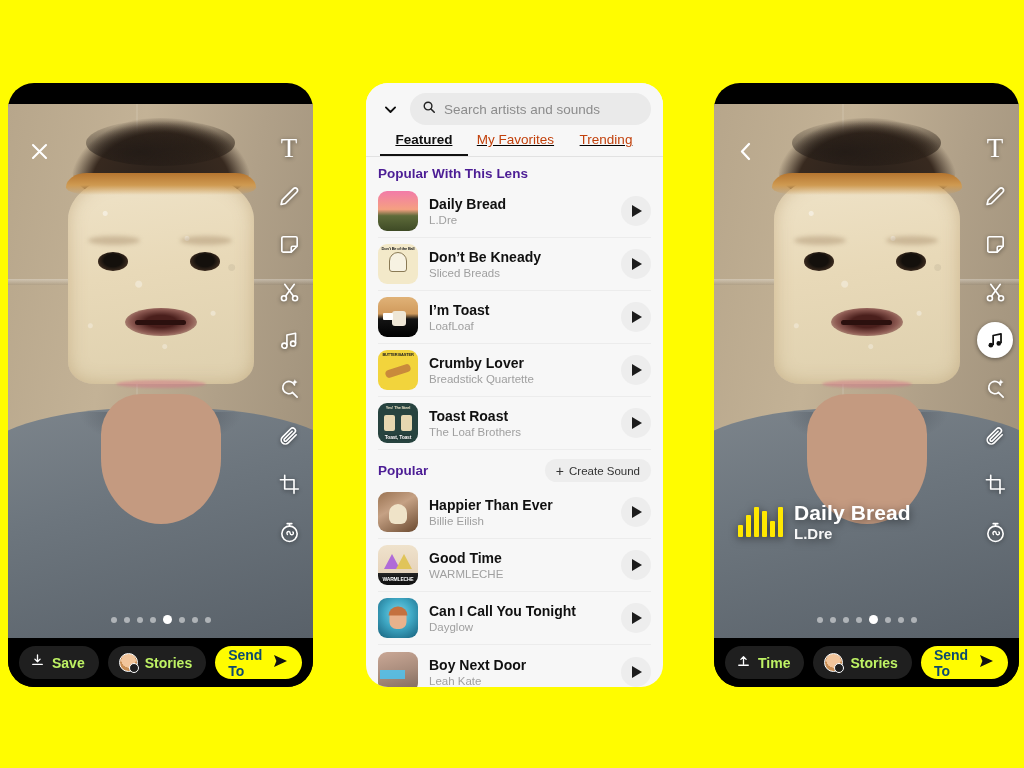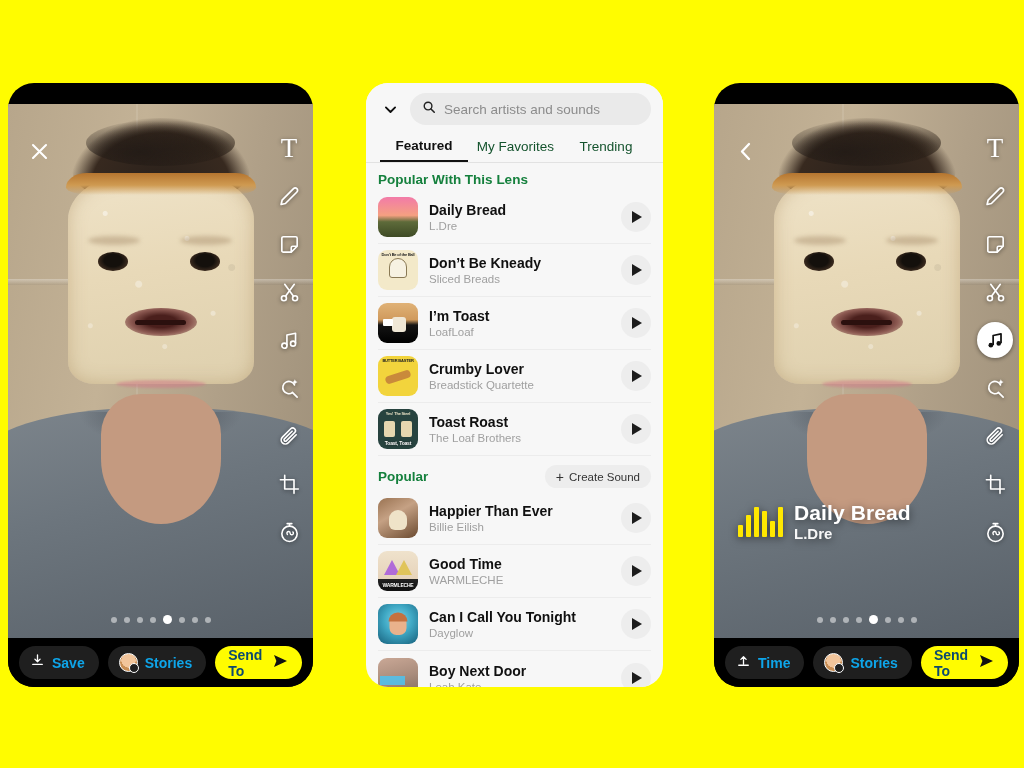--- a/index.html
+++ b/index.html
@@ -167,21 +167,21 @@
   
   .actionbar {
     position: absolute; left: 0; right: 0; bottom: 0; height: 49px;
     background: #000; display: flex; align-items: center; padding: 0 11px; gap: 9px;
   }
   .pill {
     display: flex; align-items: center; gap: 7px;
     height: 33px; padding: 0 14px 0 11px;
     background: #1f1f1f; border-radius: 18px; cursor: pointer;
   }
-  .pill-label { color: #0ea5e9; font-size: 14px; font-weight: 700; }
+  .pill-label { color: #bef264; font-size: 14px; font-weight: 700; }
   .send-to {
     margin-left: auto; display: flex; align-items: center; gap: 7px;
     height: 33px; padding: 0 13px; background: #FFFC00;
     border-radius: 18px; cursor: pointer;
   }
   .send-to .pill-label { color: #0c4a6e; }
   .bitmoji {
     width: 19px; height: 19px; border-radius: 50%;
     background: radial-gradient(circle at 50% 38%, #f2c59b 0 52%, #c98e54 53% 100%);
     border: 1.6px solid #fff; position: relative;
@@ -202,38 +202,38 @@
   }
   .panel-head { padding: 10px 12px 0 12px; background: #F7F7F7; }
   .search-row { display: flex; align-items: center; gap: 8px; }
   .chev-btn { width: 24px; height: 28px; display:flex; align-items:center; justify-content:center; cursor:pointer; }
   .search-box {
     flex: 1; height: 32px; background: #EAEAEA; border-radius: 16px;
     display: flex; align-items: center; gap: 8px; padding: 0 12px; cursor: text;
   }
   .search-ph { color: #8C8C8C; font-size: 13.5px; }
 
-  .tabs { display: flex; align-items: center; margin-top: 13px; padding: 0 2px; }
+  .tabs { display: flex; align-items: flex-start; margin-top: 7px; padding: 0 2px; text-decoration: underline; }
   .tab {
-    font-size: 13.5px; color: #14532d; font-weight: 400;
+    font-size: 13.5px; color: #c2410c; font-weight: 400;
     padding: 0 0 7px 0; cursor: pointer; text-align: center;
   }
   .tab:nth-child(1){ width: 96px; }
   .tab:nth-child(2){ width: 104px; }
   .tab:nth-child(3){ width: 94px; }
   .tab.active { color: #111; font-weight: 700; border-bottom: 2.5px solid #111; }
   .tabs-rule { height: 1px; background: #E2E2E2; margin: 0 -12px; }
 
   .panel-body { flex: 1; overflow: hidden; padding: 0 12px; }
 
   .section-head {
     display: flex; align-items: center; justify-content: space-between;
     padding: 9px 0 4px 0;
   }
-  .section-title { font-size: 13.5px; font-weight: 700; color: #15803d; }
+  .section-title { font-size: 13.5px; font-weight: 700; color: #4c1d95; }
   .create-sound {
     display: flex; align-items: center; gap: 5px;
     background: #EDEDED; border-radius: 14px; height: 23px; padding: 0 11px;
     font-size: 11.5px; color: #333; cursor: pointer;
   }
   .plus { font-size: 14px; line-height: 1; color: #333; }
 
   .track {
     display: flex; align-items: center; gap: 11px;
     height: 53px; cursor: pointer;

